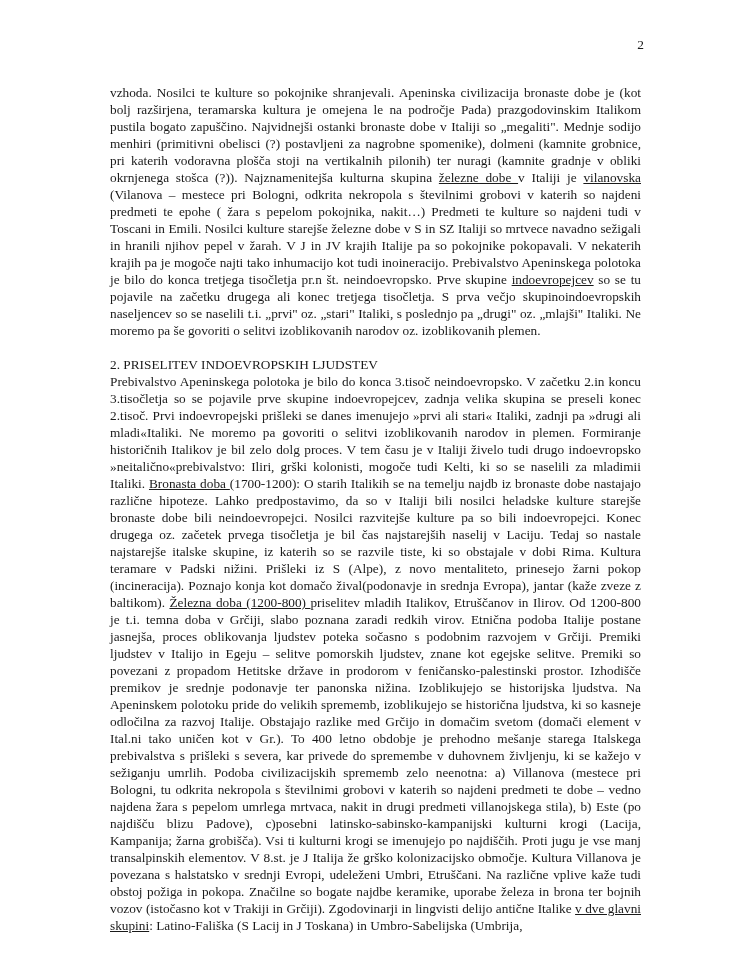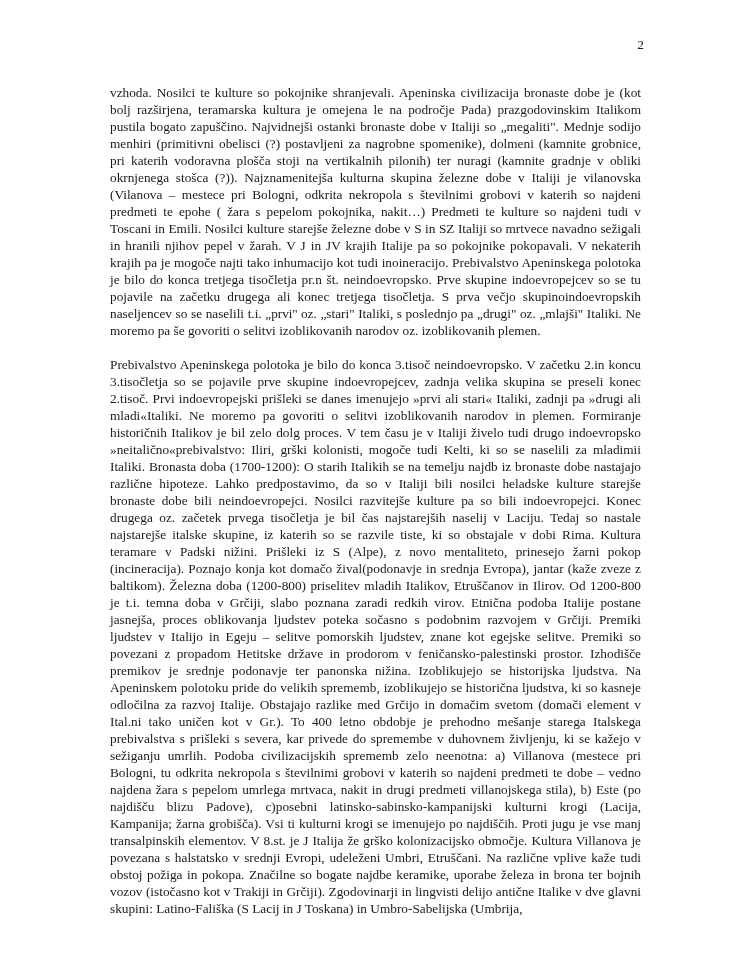--- a/index.html
+++ b/index.html
@@ -36,25 +36,26 @@
     line-height: 17px;
     text-align: justify;
   }
   .doc-body p {
     margin: 0;
     padding: 0;
   }
   .para { text-align: justify; }
   .heading { text-align: left; }
   .spacer { height: 17px; }
-  .u { }
+  .u { text-decoration: underline; }
 </style>
 </head>
 <body>
 
 <div class="page">
   <div class="page-number">2</div>
   <div class="doc-body">
       <p class="para"><span>vzhoda. Nosilci te kulture so pokojnike shranjevali. Apeninska civilizacija bronaste dobe je (kot bolj razširjena, teramarska kultura je omejena le na področje Pada) prazgodovinskim Italikom pustila bogato zapuščino. Najvidnejši ostanki bronaste dobe v Italiji so „megaliti". Mednje sodijo menhiri (primitivni obelisci (?) postavljeni za nagrobne spomenike), dolmeni (kamnite grobnice, pri katerih vodoravna plošča stoji na vertikalnih pilonih) ter nuragi (kamnite gradnje v obliki okrnjenega stošca (?)). Najznamenitejša kulturna skupina </span><span class="u">železne dobe </span><span>v Italiji je </span><span class="u">vilanovska</span><span> (Vilanova – mestece pri Bologni, odkrita nekropola s številnimi grobovi v katerih so najdeni predmeti te epohe ( žara s pepelom pokojnika, nakit…) Predmeti te kulture so najdeni tudi v Toscani in Emili. Nosilci kulture starejše železne dobe v S in SZ Italiji so mrtvece navadno sežigali in hranili njihov pepel v žarah. V J in JV krajih Italije pa so pokojnike pokopavali. V nekaterih krajih pa je mogoče najti tako inhumacijo kot tudi inoineracijo. Prebivalstvo Apeninskega polotoka je bilo do konca tretjega tisočletja pr.n št. neindoevropsko. Prve skupine </span><span class="u">indoevropejcev</span><span> so se tu pojavile na začetku drugega ali konec tretjega tisočletja. S prva večjo skupinoindoevropskih naseljencev so se naselili t.i. „prvi'' oz. „stari" Italiki, s poslednjo pa „drugi" oz. „mlajši" Italiki. Ne moremo pa še govoriti o selitvi izoblikovanih narodov oz. izoblikovanih plemen.</span></p>
       <div class="spacer"></div>
+      <p class="heading">2. PRISELITEV INDOEVROPSKIH LJUDSTEV</p>
       <p class="para"><span>Prebivalstvo Apeninskega polotoka je bilo do konca 3.tisoč neindoevropsko. V začetku 2.in koncu 3.tisočletja so se pojavile prve skupine indoevropejcev, zadnja velika skupina se preseli konec 2.tisoč. Prvi indoevropejski prišleki se danes imenujejo »prvi ali stari« Italiki, zadnji pa »drugi ali mladi«Italiki. Ne moremo pa govoriti o selitvi izoblikovanih narodov in plemen. Formiranje historičnih Italikov je bil zelo dolg proces. V tem času je v Italiji živelo tudi drugo indoevropsko »neitalično«prebivalstvo: Iliri, grški kolonisti, mogoče tudi Kelti, ki so se naselili za mladimii Italiki. </span><span class="u">Bronasta doba </span><span>(1700-1200): O starih Italikih se na temelju najdb iz bronaste dobe nastajajo različne hipoteze. Lahko predpostavimo, da so v Italiji bili nosilci heladske kulture starejše bronaste dobe bili neindoevropejci. Nosilci razvitejše kulture pa so bili indoevropejci. Konec drugega oz. začetek prvega tisočletja je bil čas najstarejših naselij v Laciju. Tedaj so nastale najstarejše italske skupine, iz katerih so se razvile tiste, ki so obstajale v dobi Rima. Kultura teramare v Padski nižini. Prišleki iz S (Alpe), z novo mentaliteto, prinesejo žarni pokop (incineracija). Poznajo konja kot domačo žival(podonavje in srednja Evropa), jantar (kaže zveze z baltikom). </span><span class="u">Železna doba (1200-800) </span><span>priselitev mladih Italikov, Etruščanov in Ilirov. Od 1200-800 je t.i. temna doba v Grčiji, slabo poznana zaradi redkih virov. Etnična podoba Italije postane jasnejša, proces oblikovanja ljudstev poteka sočasno s podobnim razvojem v Grčiji. Premiki ljudstev v Italijo in Egeju – selitve pomorskih ljudstev, znane kot egejske selitve. Premiki so povezani z propadom Hetitske države in prodorom v feničansko-palestinski prostor. Izhodišče premikov je srednje podonavje ter panonska nižina. Izoblikujejo se historijska ljudstva. Na Apeninskem polotoku pride do velikih sprememb, izoblikujejo se historična ljudstva, ki so kasneje odločilna za razvoj Italije. Obstajajo razlike med Grčijo in domačim svetom (domači element v Ital.ni tako uničen kot v Gr.). To 400 letno obdobje je prehodno mešanje starega Italskega prebivalstva s prišleki s severa, kar privede do spremembe v duhovnem življenju, ki se kažejo v sežiganju umrlih. Podoba civilizacijskih sprememb zelo neenotna: a) Villanova (mestece pri Bologni, tu odkrita nekropola s številnimi grobovi v katerih so najdeni predmeti te dobe – vedno najdena žara s pepelom umrlega mrtvaca, nakit in drugi predmeti villanojskega stila), b) Este (po najdišču blizu Padove), c)posebni latinsko-sabinsko-kampanijski kulturni krogi (Lacija, Kampanija; žarna grobišča). Vsi ti kulturni krogi se imenujejo po najdiščih. Proti jugu je vse manj transalpinskih elementov. V 8.st. je J Italija že grško kolonizacijsko območje. Kultura Villanova je povezana s halstatsko v srednji Evropi, udeleženi Umbri, Etruščani. Na različne vplive kaže tudi obstoj požiga in pokopa. Značilne so bogate najdbe keramike, uporabe železa in brona ter bojnih vozov (istočasno kot v Trakiji in Grčiji). Zgodovinarji in lingvisti delijo antične Italike </span><span class="u">v dve glavni skupini</span><span>: Latino-Fališka (S Lacij in J Toskana) in Umbro-Sabelijska (Umbrija,</span></p>
     </div>
 </div>
 
 </body></html>

